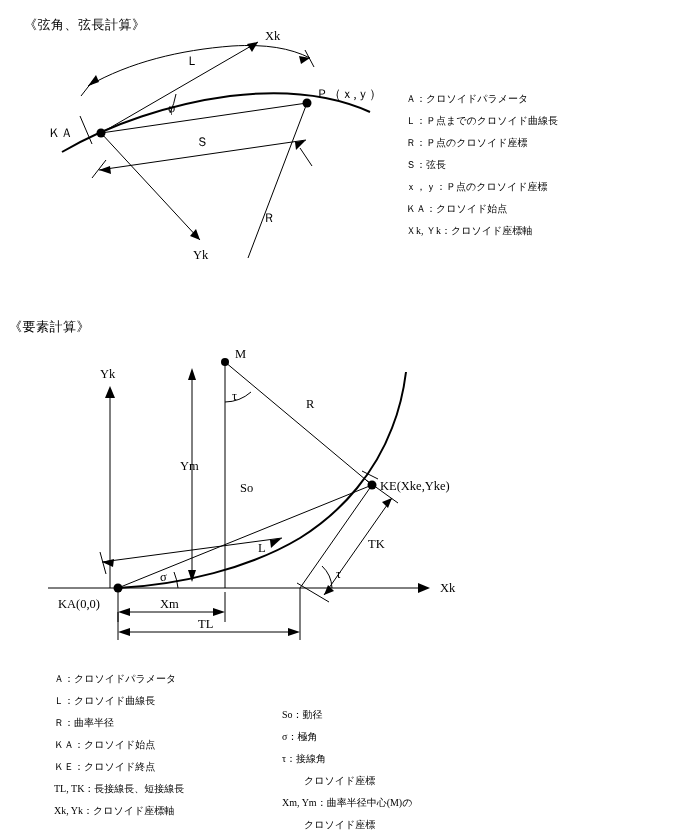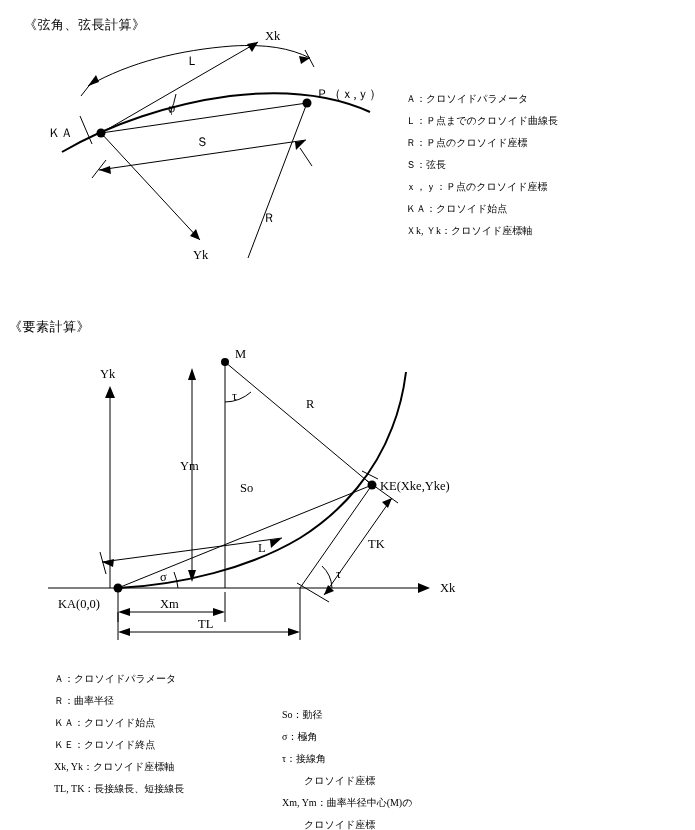--- a/index.html
+++ b/index.html
@@ -202,25 +202,26 @@
     <text class="lbl" x="198" y="288">TL</text>
 
     <line class="stroke" x1="102" y1="222" x2="282" y2="198"></line>
     <polygon class="dot" points="102,222 114,219 113,227"></polygon>
     <polygon class="dot" points="282,198 270,200 271,208"></polygon>
     <line class="stroke" x1="100" y1="212" x2="106" y2="234"></line>
   </svg>
 
   <div class="legend-col" id="legend-element-left" style="left:54px; top:668px;">
     <div class="legend-row">Ａ：クロソイドパラメータ</div>
+    <div class="legend-row">Ｌ：クロソイド曲線長</div>
     <div class="legend-row">Ｒ：曲率半径</div>
     <div class="legend-row">ＫＡ：クロソイド始点</div>
     <div class="legend-row">ＫＥ：クロソイド終点</div>
+    <div class="legend-row">TL, TK：長接線長、短接線長</div>
     <div class="legend-row">Xk, Yk：クロソイド座標軸</div>
-    <div class="legend-row">TL, TK：長接線長、短接線長</div>
   </div>
 
   <div class="legend-col" id="legend-element-right" style="left:282px; top:668px;margin-top:36px;">
     <div class="legend-row">So：動径</div>
     <div class="legend-row">σ：極角</div>
     <div class="legend-row">τ：接線角</div>
     <div class="legend-row indent">クロソイド座標</div>
     <div class="legend-row">Xm, Ym：曲率半径中心(M)の</div>
     <div class="legend-row indent">クロソイド座標</div>
   </div>

